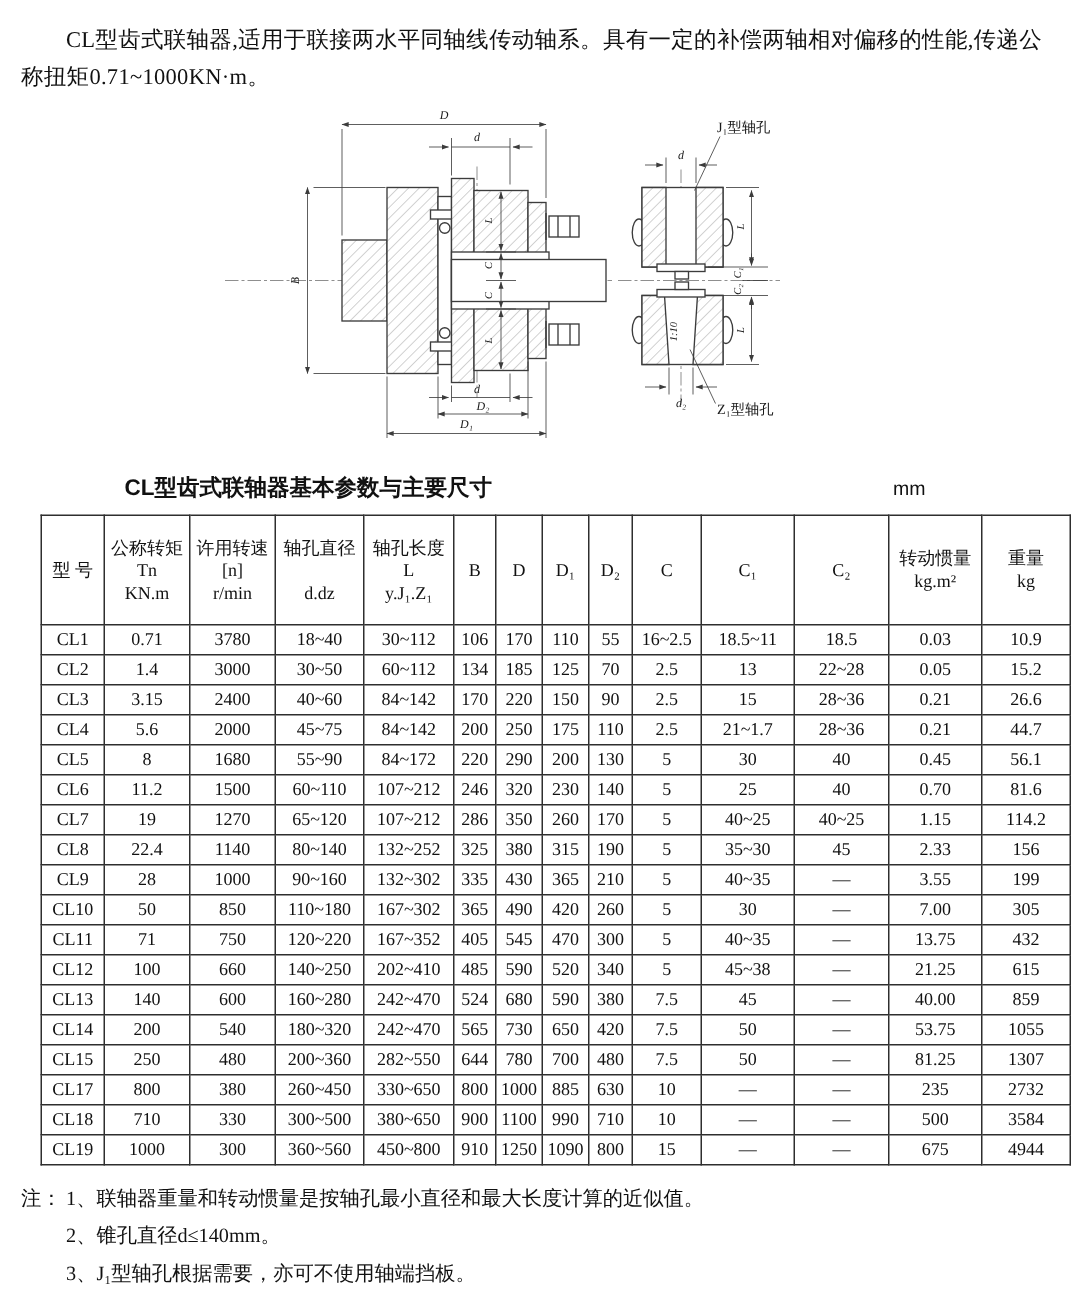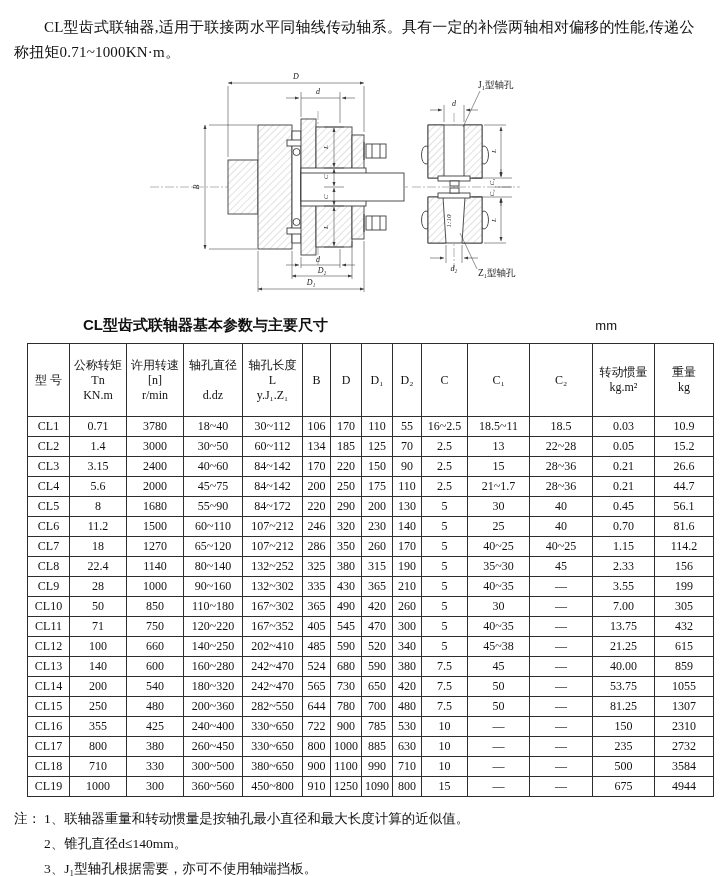--- a/index.html
+++ b/index.html
@@ -333,21 +333,21 @@
         <td>230</td>
         <td>140</td>
         <td>5</td>
         <td>25</td>
         <td>40</td>
         <td>0.70</td>
         <td>81.6</td>
       </tr>
       <tr>
         <td>CL7</td>
-        <td>18</td>
+        <td>19</td>
         <td>1270</td>
         <td>65~120</td>
         <td>107~212</td>
         <td>286</td>
         <td>350</td>
         <td>260</td>
         <td>170</td>
         <td>5</td>
         <td>40~25</td>
         <td>40~25</td>
@@ -476,36 +476,20 @@
         <td>780</td>
         <td>700</td>
         <td>480</td>
         <td>7.5</td>
         <td>50</td>
         <td>—</td>
         <td>81.25</td>
         <td>1307</td>
       </tr>
       <tr>
-        <td>CL16</td>
-        <td>355</td>
-        <td>425</td>
-        <td>240~400</td>
-        <td>330~650</td>
-        <td>722</td>
-        <td>900</td>
-        <td>785</td>
-        <td>530</td>
-        <td>10</td>
-        <td>—</td>
-        <td>—</td>
-        <td>150</td>
-        <td>2310</td>
-      </tr>
-      <tr>
         <td>CL17</td>
         <td>800</td>
         <td>380</td>
         <td>260~450</td>
         <td>330~650</td>
         <td>800</td>
         <td>1000</td>
         <td>885</td>
         <td>630</td>
         <td>10</td>

